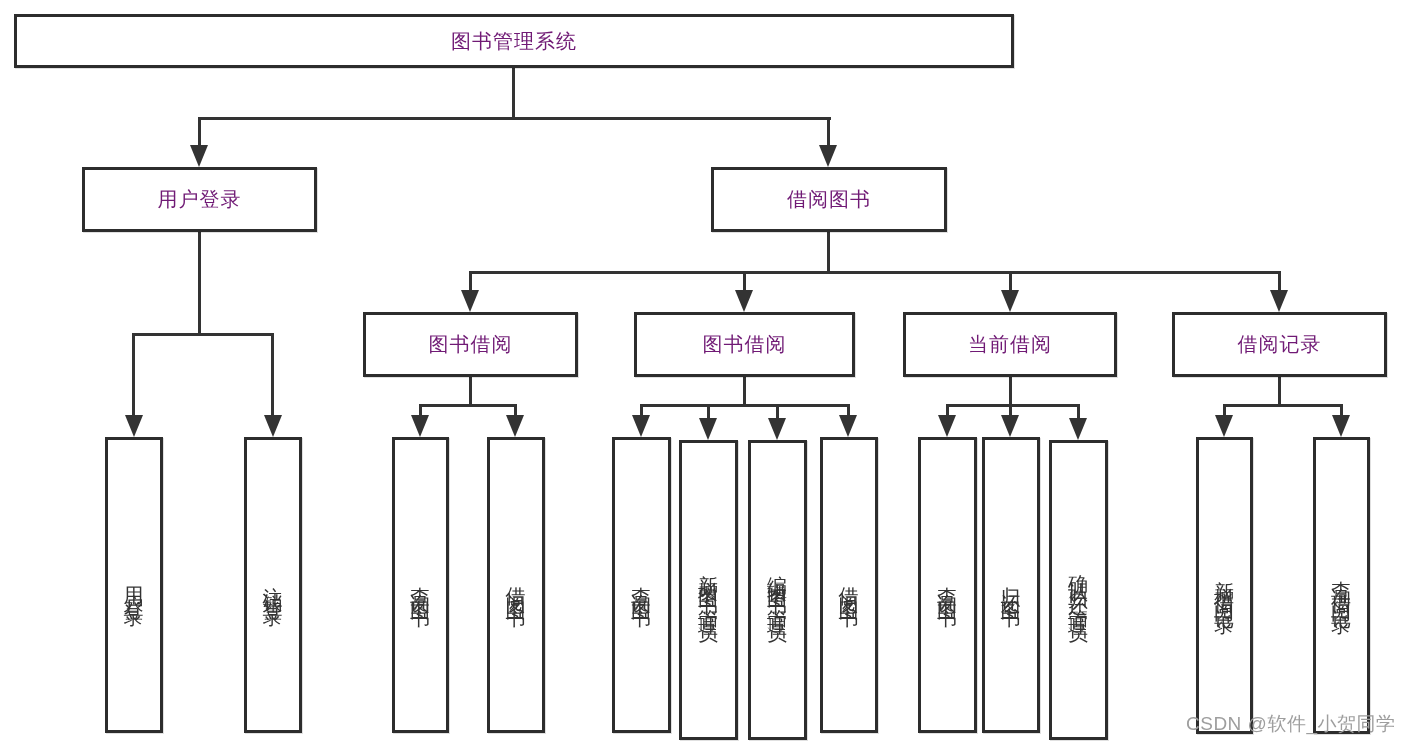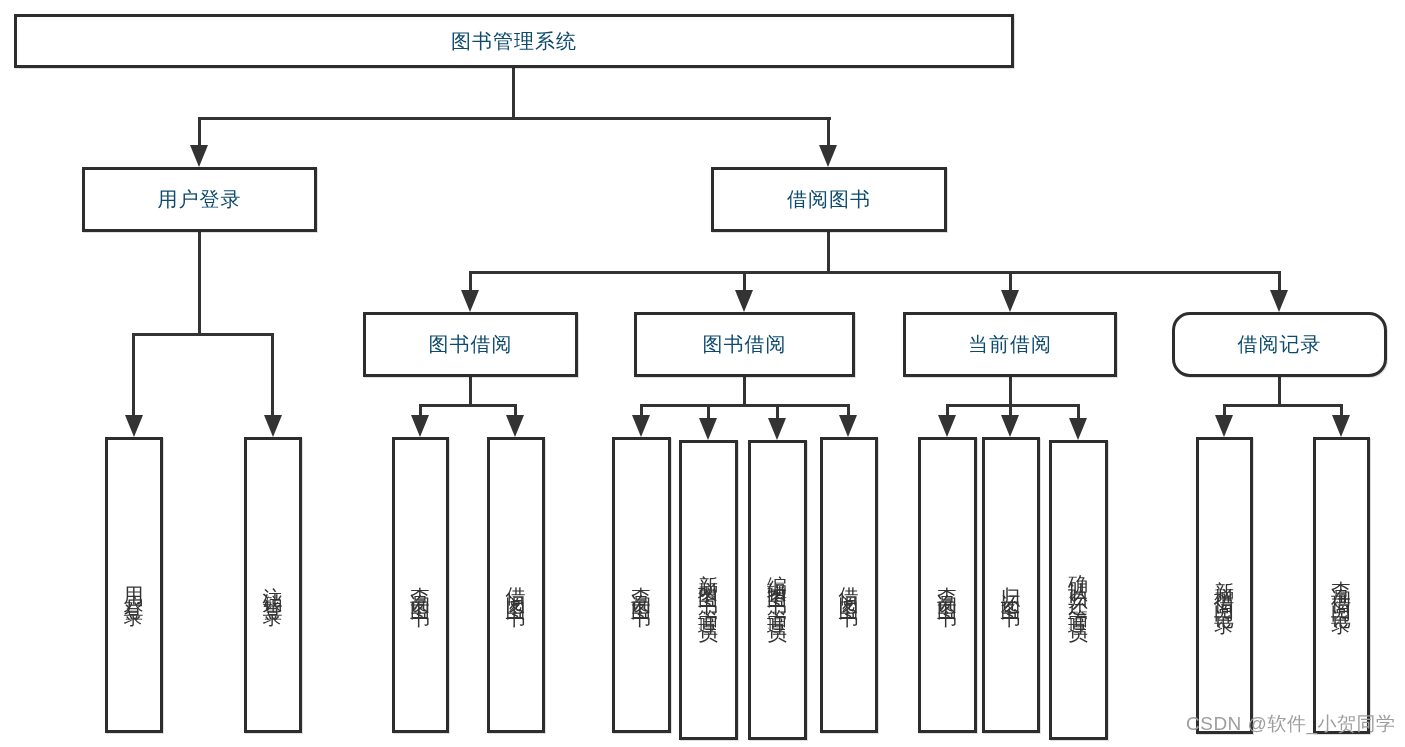--- a/index.html
+++ b/index.html
@@ -4,21 +4,21 @@
 <style>
   html,body{margin:0;padding:0;background:#ffffff;}
   #canvas{
     position:relative;width:1405px;height:747px;background:#ffffff;overflow:hidden;
     font-family:"Liberation Sans","DejaVu Sans",sans-serif;color:#333333;
   }
   .hbox{
     position:absolute;box-sizing:border-box;background:#ffffff;
     border:3px solid #2d2d2d;box-shadow:1px 1px 0 rgba(0,0,0,0.12);
     display:flex;align-items:center;justify-content:center;
-    font-size:20px;letter-spacing:1px;color:#0c4a6e;z-index:2;
+    font-size:20px;letter-spacing:1px;color:#701a75;z-index:2;
   }
   .vbox{
     position:absolute;box-sizing:border-box;background:#ffffff;
     border:3px solid #2d2d2d;box-shadow:1px 1px 0 rgba(0,0,0,0.12);
     display:flex;align-items:center;justify-content:center;z-index:2;
   }
   .vbox span{
     writing-mode:vertical-rl;text-orientation:mixed;
     font-size:20px;letter-spacing:7px;line-height:1;color:#333333;
   }
@@ -65,21 +65,21 @@
   <div class="vl" style="left:743px;top:271px;height:20px;"></div>
   <div class="arr" style="left:735px;top:290px;"></div>
   <div class="vl" style="left:1009px;top:271px;height:20px;"></div>
   <div class="arr" style="left:1001px;top:290px;"></div>
   <div class="vl" style="left:1278px;top:271px;height:20px;"></div>
   <div class="arr" style="left:1270px;top:290px;"></div>
 
   <div class="hbox" style="left:363px;top:312px;width:215px;height:65px;">图书借阅</div>
   <div class="hbox" style="left:634px;top:312px;width:221px;height:65px;">图书借阅</div>
   <div class="hbox" style="left:903px;top:312px;width:214px;height:65px;">当前借阅</div>
-  <div class="hbox" style="left:1172px;top:312px;width:215px;height:65px;border-radius:18px;">借阅记录</div>
+  <div class="hbox" style="left:1172px;top:312px;width:215px;height:65px;">借阅记录</div>
 
   <div class="vl" style="left:469px;top:377px;height:30px;"></div>
   <div class="hl" style="left:419px;top:404px;width:98px;"></div>
   <div class="vl" style="left:419px;top:404px;height:14px;"></div>
   <div class="arr" style="left:411px;top:415px;"></div>
   <div class="vl" style="left:514px;top:404px;height:14px;"></div>
   <div class="arr" style="left:506px;top:415px;"></div>
 
   <div class="vl" style="left:743px;top:377px;height:30px;"></div>
   <div class="hl" style="left:640px;top:404px;width:210px;"></div>

